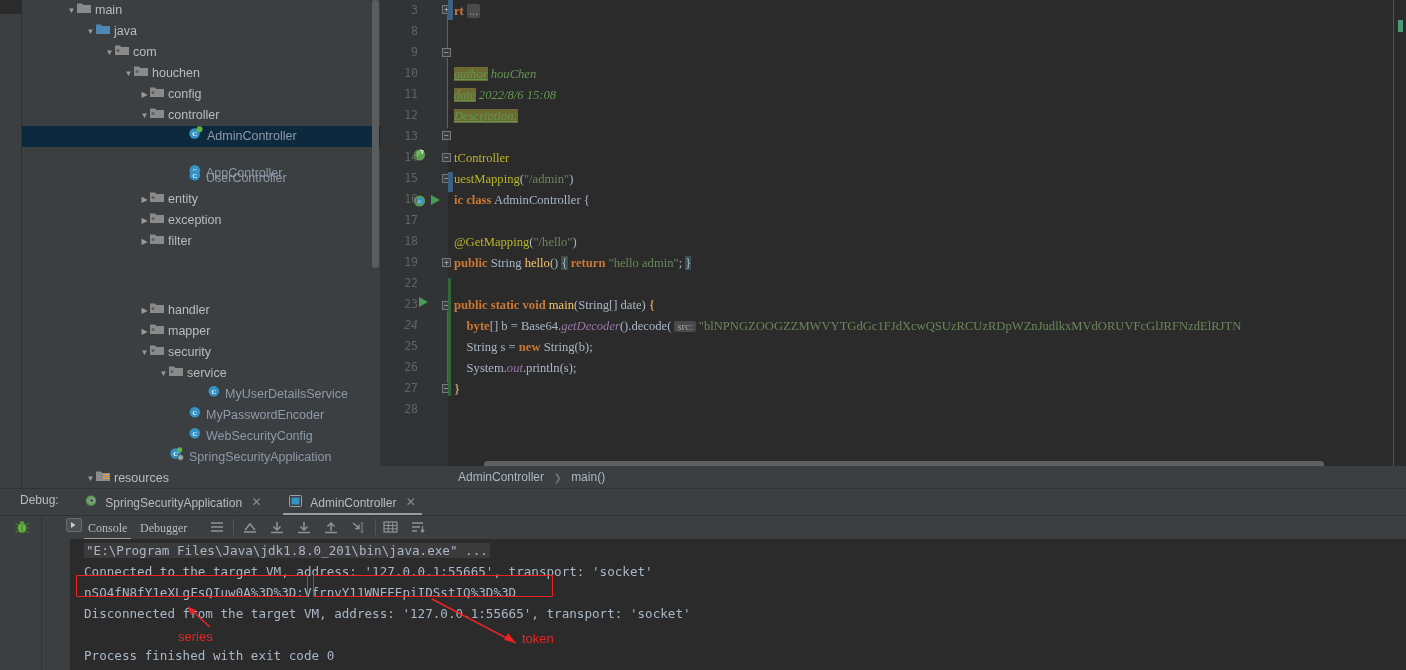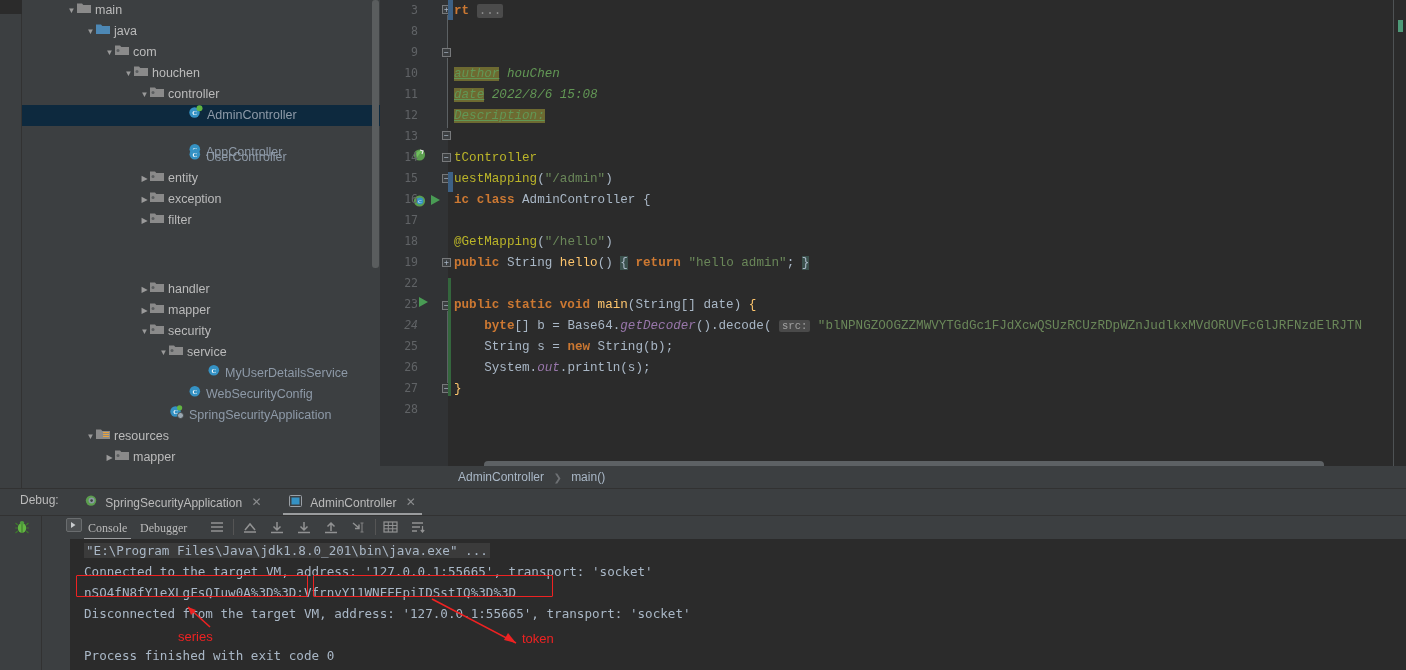--- a/index.html
+++ b/index.html
@@ -70,21 +70,21 @@
   .foldline { position:absolute; left:5px; width:1px; background:#5c6164; }
   .foldmark {
     position:absolute; left:0px; width:9px; height:9px;
     border:1px solid #77797b; background:#3c3f41; color:#a9b7c6;
     font-size:8px; line-height:7px; text-align:center;
   }
 
   .codearea { position:absolute; left:74px; top:0; right:0; height:460px; }
   .cline {
     position:absolute; left:0; height:21px; line-height:21px; white-space:pre;
-    font-size:12.6px; font-family:Liberation Mono, monospace; color:#a9b7c6;
+    font-size:12.6px; font-family:Liberation Serif, serif; color:#a9b7c6;
   }
   .kw { color:#cc7832; font-weight:bold; }
   .ann { color:#bbb529; }
   .str { color:#6a8759; }
   .fld { color:#9876aa; font-style:italic; }
   .mth { color:#ffc66d; }
   .cmt { color:#629755; font-style:italic; }
   .hl-tag { background:#6d6a31; color:#629755; font-style:italic; text-decoration:underline; }
   .brace-hl { background:#3b514d; }
   .param-hint {
@@ -186,20 +186,24 @@
               <path d="M0 1.5h5l1.3 1.6H14V11H0Z" fill="#4d88b5"></path>
             </svg></span><span class="lbl">java</span></div>
         <div class="row" style="top: 0px;"><span style="display:inline-block;width:82px"></span><span class="arrow">▼</span><span class="ico"><svg width="14" height="12" viewBox="0 0 14 12">
               <path d="M0 1.5h5l1.3 1.6H14V11H0Z" fill="#8a8a8a"></path>
               <circle cx="3" cy="6.6" r="1.5" fill="#5a5d5f"></circle>
             </svg></span><span class="lbl">com</span></div>
         <div class="row" style="top: 0px;"><span style="display:inline-block;width:101px"></span><span class="arrow">▼</span><span class="ico"><svg width="14" height="12" viewBox="0 0 14 12">
               <path d="M0 1.5h5l1.3 1.6H14V11H0Z" fill="#8a8a8a"></path>
               <circle cx="3" cy="6.6" r="1.5" fill="#5a5d5f"></circle>
             </svg></span><span class="lbl">houchen</span></div>
+        <div class="row" style="top: 0px;"><span style="display:inline-block;width:117px"></span><span class="arrow">▶</span><span class="ico"><svg width="14" height="12" viewBox="0 0 14 12">
+              <path d="M0 1.5h5l1.3 1.6H14V11H0Z" fill="#8a8a8a"></path>
+              <circle cx="3" cy="6.6" r="1.5" fill="#5a5d5f"></circle>
+            </svg></span><span class="lbl">config</span></div>
         <div class="row" style="top: 0px;"><span style="display:inline-block;width:117px"></span><span class="arrow">▼</span><span class="ico"><svg width="14" height="12" viewBox="0 0 14 12">
               <path d="M0 1.5h5l1.3 1.6H14V11H0Z" fill="#8a8a8a"></path>
               <circle cx="3" cy="6.6" r="1.5" fill="#5a5d5f"></circle>
             </svg></span><span class="lbl">controller</span></div>
         <div class="row sel cls" style="top: 0px;"><span style="display:inline-block;width:155px"></span><span class="arrow"></span><span class="ico"><svg width="15" height="14" viewBox="0 0 15 14">
               <circle cx="6.5" cy="7.5" r="5.2" fill="#3592c4"></circle>
               <text x="6.5" y="10" font-size="6.5" fill="#ffffff" text-anchor="middle" font-family="serif" font-weight="bold">C</text>
               <circle cx="11.5" cy="3.2" r="3" fill="#62b543"></circle>
             </svg></span><span class="lbl">AdminController</span></div>
         <div class="row cls" style="top: 16px;"><span style="display:inline-block;width:155px"></span><span class="arrow"></span><span class="ico"><svg width="14" height="14" viewBox="0 0 14 14">
@@ -235,20 +239,24 @@
               <circle cx="3" cy="6.6" r="1.5" fill="#5a5d5f"></circle>
             </svg></span><span class="lbl">security</span></div>
         <div class="row" style="top: 0px;"><span style="display:inline-block;width:136px"></span><span class="arrow">▼</span><span class="ico"><svg width="14" height="12" viewBox="0 0 14 12">
               <path d="M0 1.5h5l1.3 1.6H14V11H0Z" fill="#8a8a8a"></path>
               <circle cx="3" cy="6.6" r="1.5" fill="#5a5d5f"></circle>
             </svg></span><span class="lbl">service</span></div>
         <div class="row cls" style="top: 0px;"><span style="display:inline-block;width:174px"></span><span class="arrow"></span><span class="ico"><svg width="14" height="14" viewBox="0 0 14 14">
               <circle cx="6.8" cy="7.2" r="5.3" fill="#3592c4"></circle>
               <text x="6.8" y="9.7" font-size="6.5" fill="#ffffff" text-anchor="middle" font-family="serif" font-weight="bold">C</text>
             </svg></span><span class="lbl">MyUserDetailsService</span></div>
+        <div class="row cls" style="top: 0px;"><span style="display:inline-block;width:155px"></span><span class="arrow"></span><span class="ico"><svg width="14" height="14" viewBox="0 0 14 14">
+              <circle cx="6.8" cy="7.2" r="5.3" fill="#3592c4"></circle>
+              <text x="6.8" y="9.7" font-size="6.5" fill="#ffffff" text-anchor="middle" font-family="serif" font-weight="bold">C</text>
+            </svg></span><span class="lbl">MyPasswordEncoder</span></div>
         <div class="row cls" style="top: 0px;"><span style="display:inline-block;width:155px"></span><span class="arrow"></span><span class="ico"><svg width="14" height="14" viewBox="0 0 14 14">
               <circle cx="6.8" cy="7.2" r="5.3" fill="#3592c4"></circle>
               <text x="6.8" y="9.7" font-size="6.5" fill="#ffffff" text-anchor="middle" font-family="serif" font-weight="bold">C</text>
             </svg></span><span class="lbl">WebSecurityConfig</span></div>
         <div class="row cls" style="top: 0px;"><span style="display:inline-block;width:136px"></span><span class="arrow"></span><span class="ico"><svg width="16" height="14" viewBox="0 0 16 14">
               <circle cx="6.5" cy="6.5" r="5.2" fill="#3592c4"></circle>
               <text x="6.5" y="9" font-size="6.5" fill="#ffffff" text-anchor="middle" font-family="serif" font-weight="bold">C</text>
               <circle cx="10.6" cy="2.8" r="2.6" fill="#62b543"></circle>
               <circle cx="11.5" cy="10.5" r="3" fill="#9aa7b0" stroke="#3c3f41" stroke-width="0.8"></circle>
             </svg></span><span class="lbl">SpringSecurityApplication</span></div>

